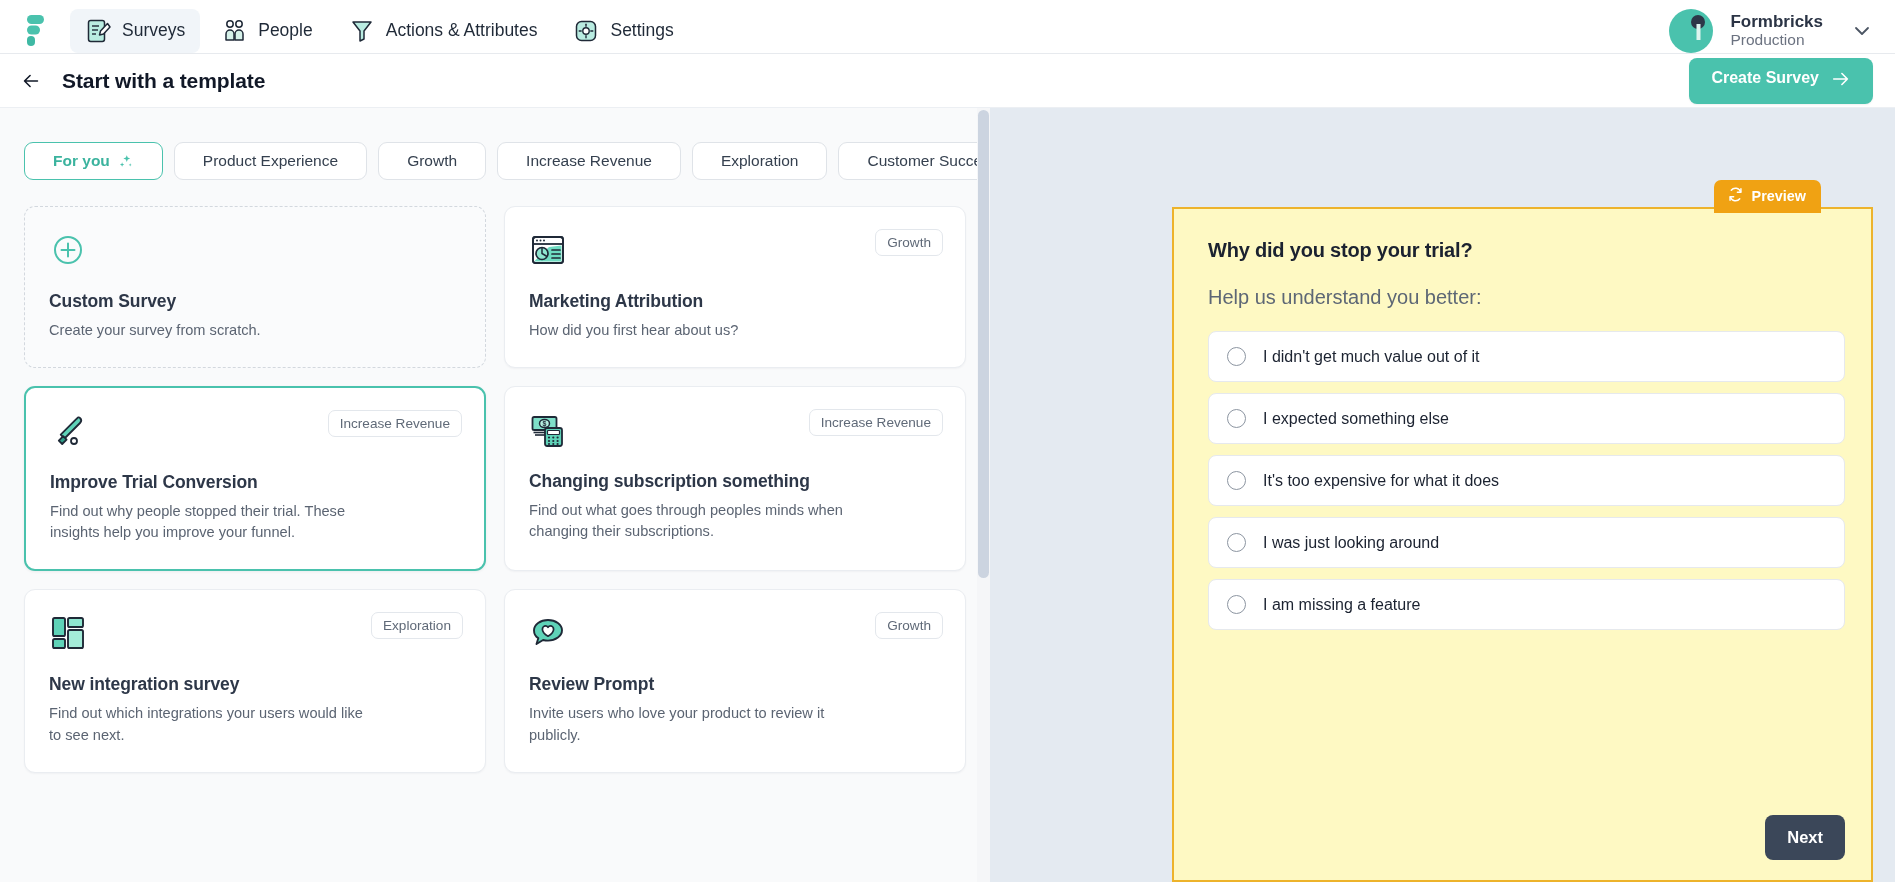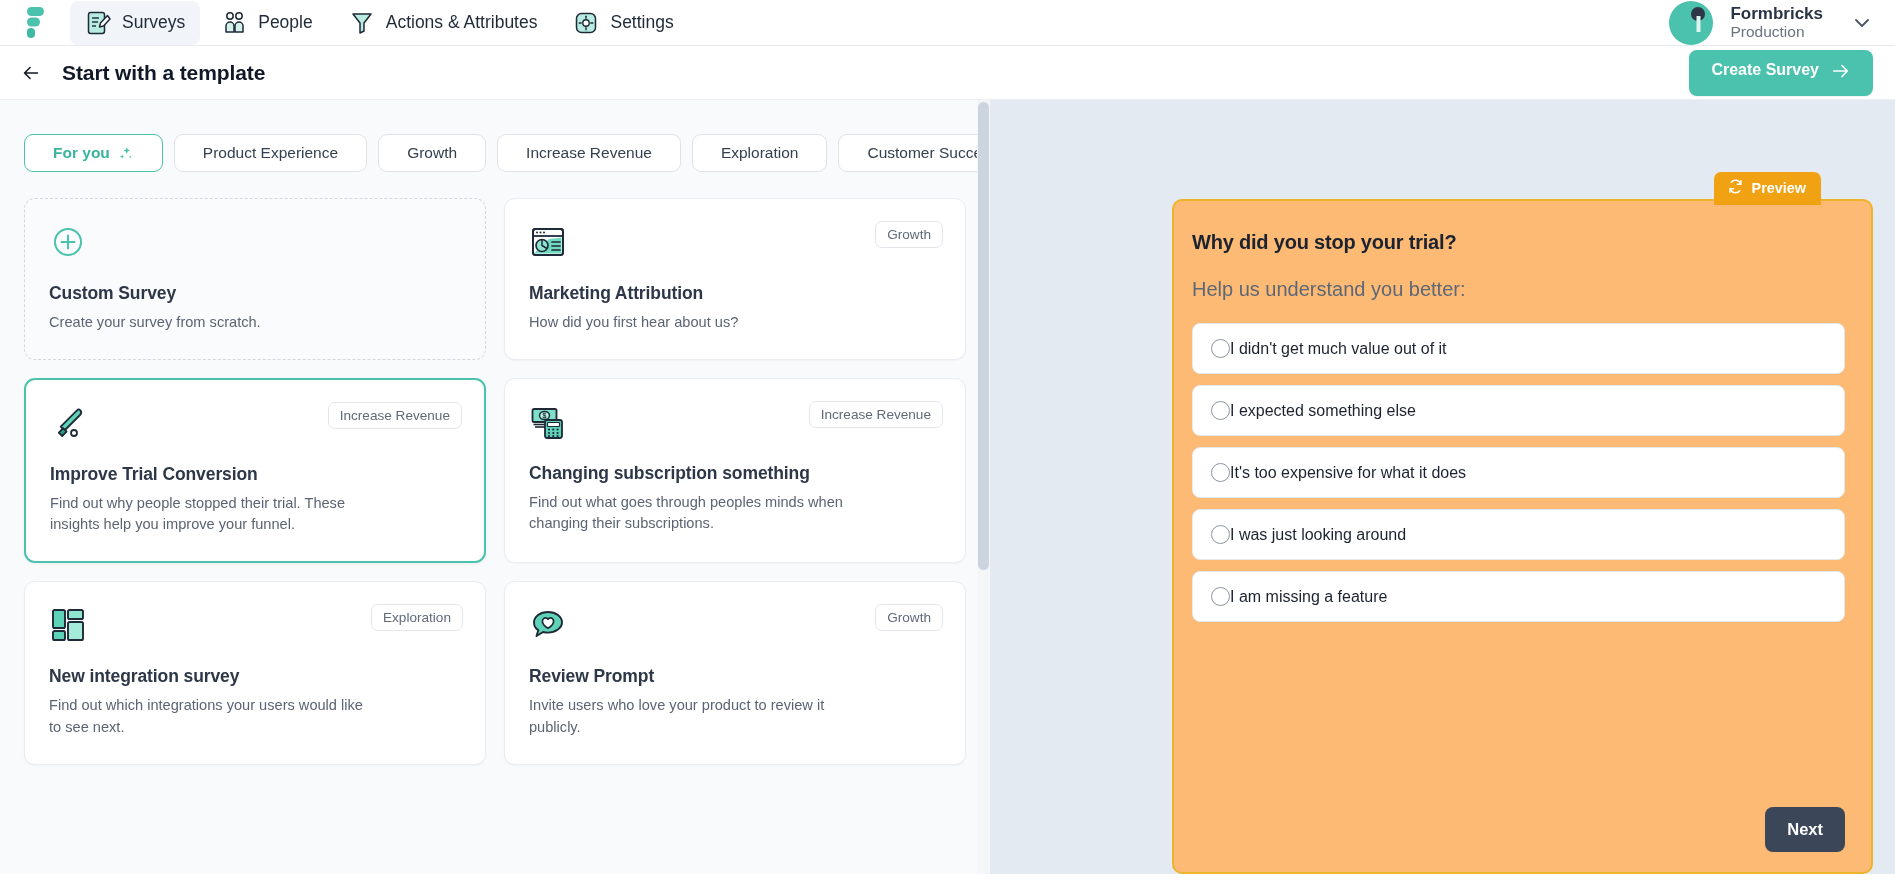--- a/index.html
+++ b/index.html
@@ -12,20 +12,21 @@
 
   
   .topnav {
     height: 46px;
     background: #ffffff;
     border-bottom: 1px solid #e7eaee;
     display: flex;
     align-items: center;
     padding: 0 27px 0 22px;
     position: relative;
+    margin-top: 8px;
   }
   .brand-logo { width: 30px; height: 34px; margin-right: 18px; flex: none; }
   .nav-items { display: flex; align-items: center; gap: 6px; }
   .nav-item {
     display: flex; align-items: center; gap: 11px;
     padding: 9px 15px;
     border-radius: 8px;
     font-size: 17.5px;
     color: #1f2937;
     cursor: pointer;
@@ -176,39 +177,39 @@
     background: #f0a213;
     color: #ffffff;
     font-size: 14.4px; font-weight: 700;
     border-radius: 7px 7px 0 0;
     padding: 6px 15px 7px 13px;
     display: flex; align-items: center; gap: 8px;
     cursor: pointer;
     z-index: 1;
   }
   .preview-card {
-    background: #fdba74;
+    background: #fef9c3;
     border: 2.5px solid #edb32b;
-    border-radius: 10px;
-    padding: 30px 26px 0 18px;
+    border-radius: 0;
+    padding: 30px 26px 0 34px;
     height: 100%;
     position: relative;
     overflow: hidden;
   }
   .pv-question {
     font-size: 20px; font-weight: 700; color: #1b2230;
     margin-bottom: 13px; letter-spacing: -0.2px;
   }
   .pv-sub { font-size: 20px; color: #5d6775; margin-bottom: 22px; margin-top: 24px; }
   .pv-options { display: flex; flex-direction: column; gap: 11px; }
   .pv-option {
     border: 1.2px solid #e6e9ed;
     border-radius: 8px;
     padding: 15px 18px;
-    display: flex; align-items: center; 
+    display: flex; align-items: center; gap: 17px;
     cursor: pointer;
     background: #fff;
   }
   .pv-radio {
     width: 19px; height: 19px; border-radius: 50%;
     border: 1.6px solid #8c95a1; flex: none;
   }
   .pv-option-label { font-size: 16px; color: #1b2230; }
   .pv-footer {
     position: absolute; right: 26px; bottom: 20px;

